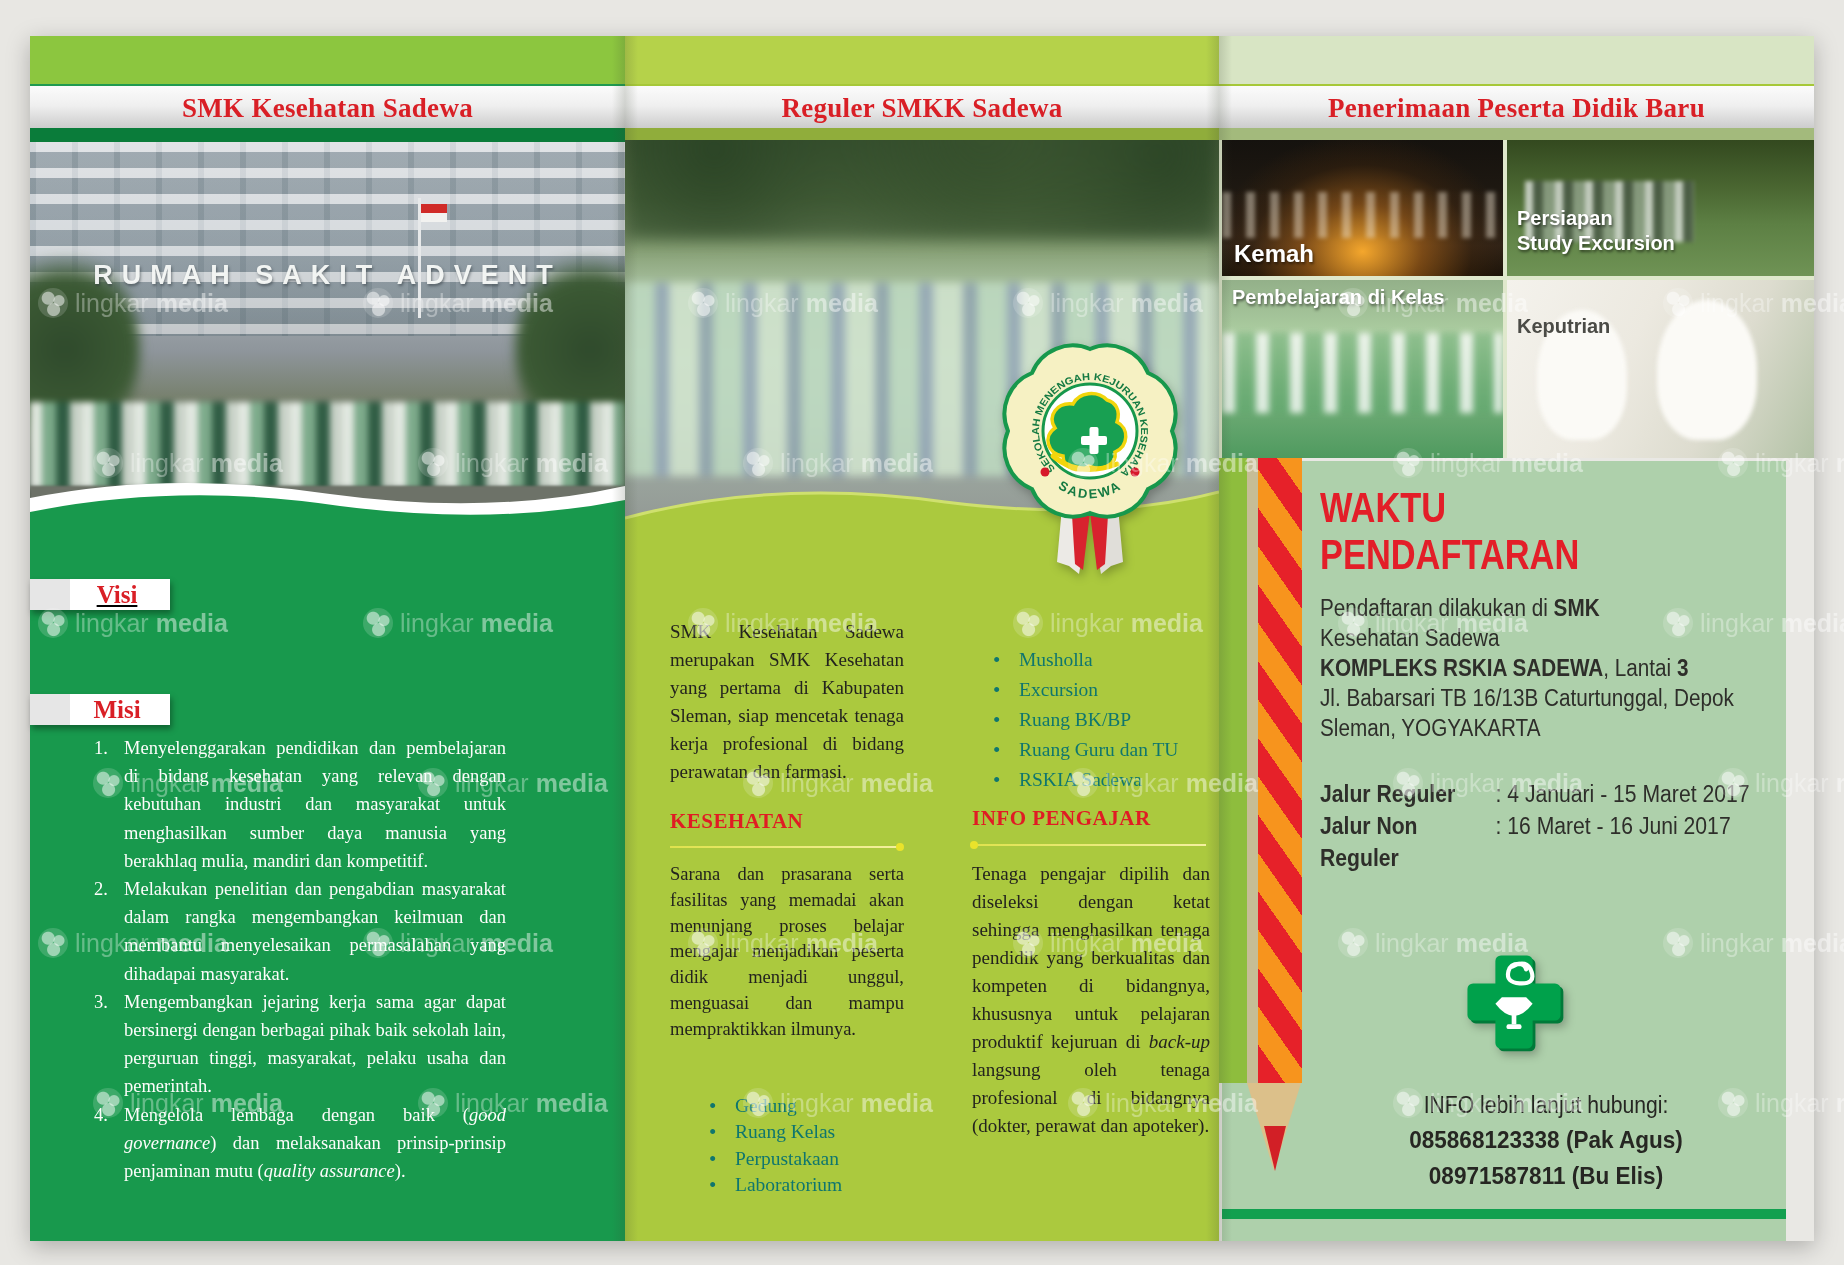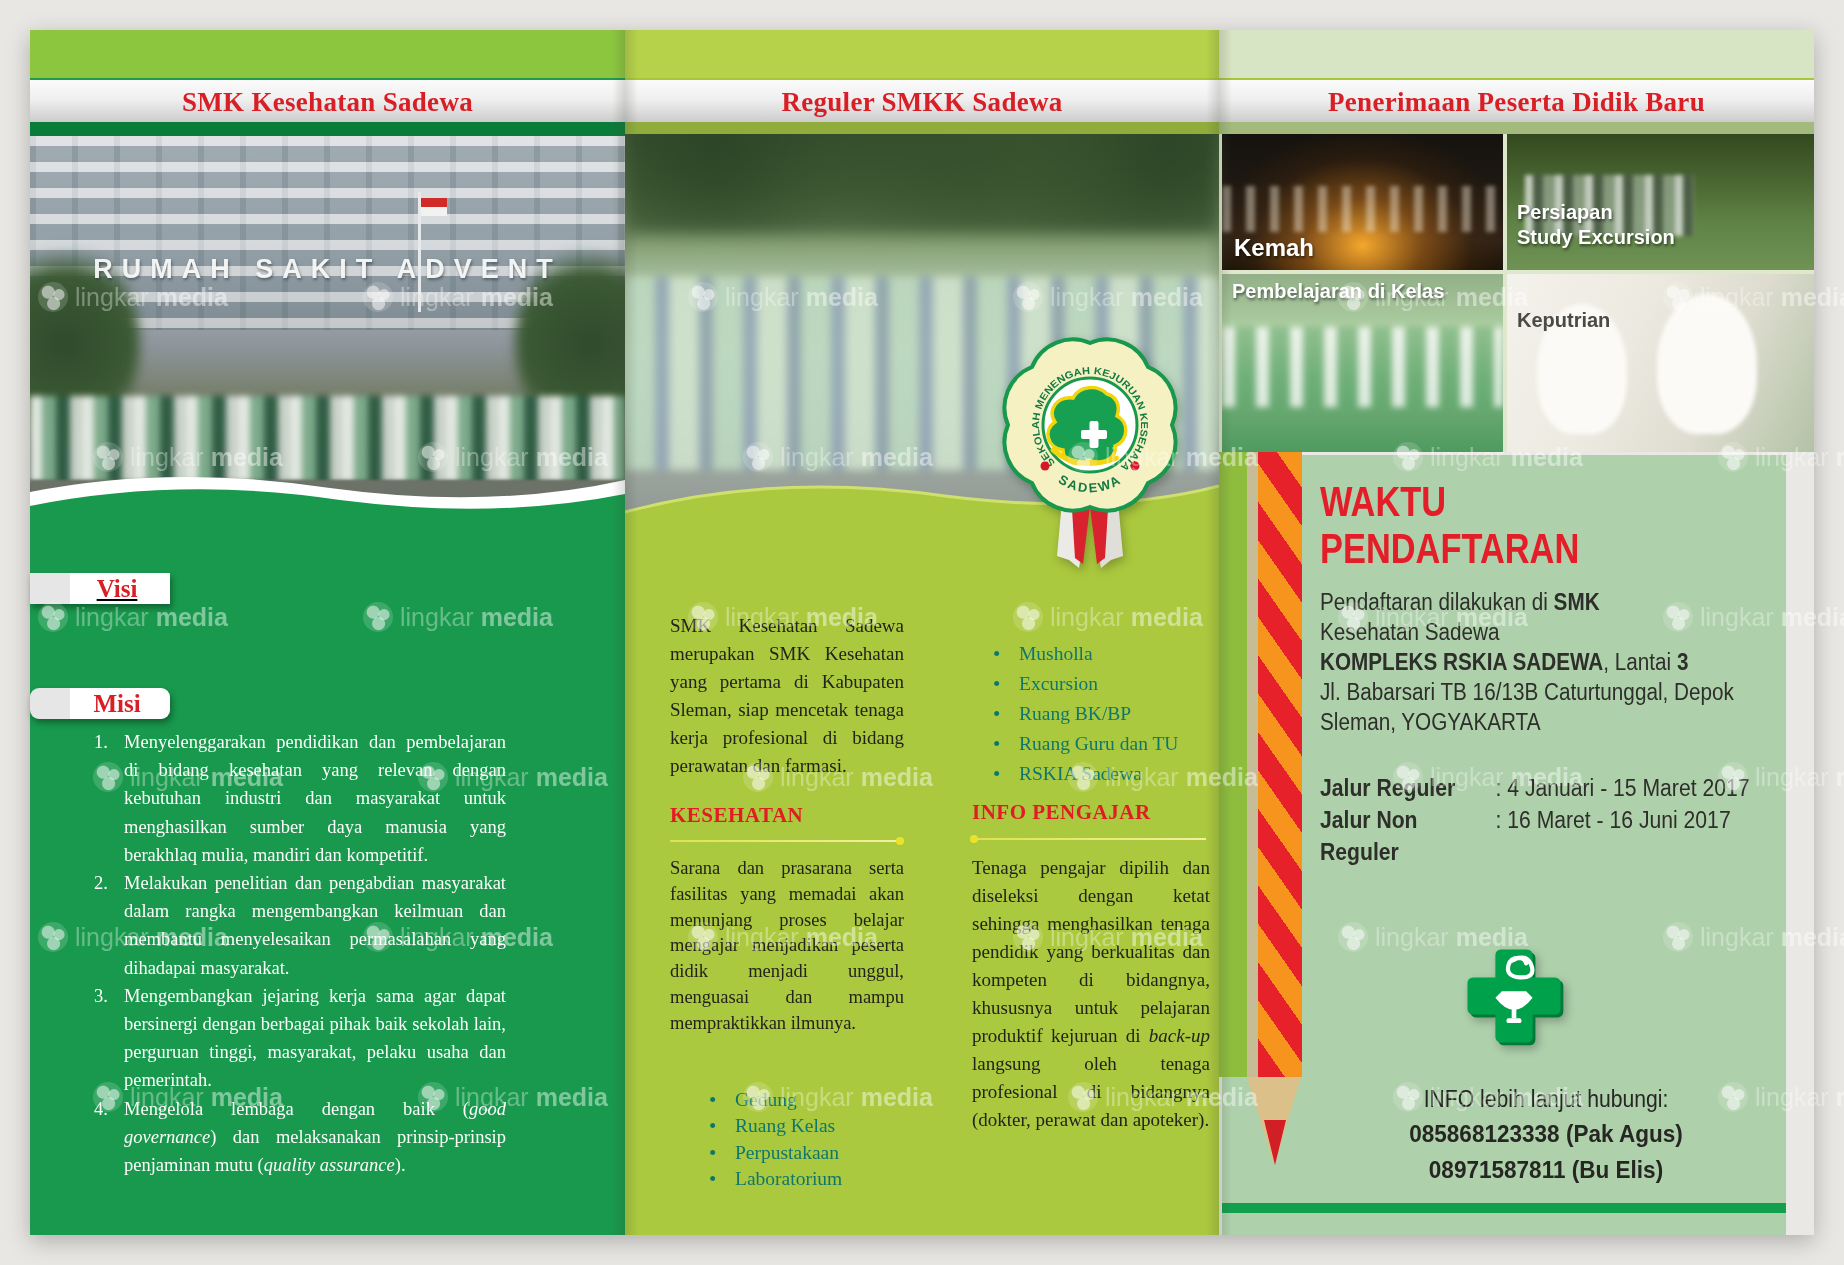--- a/index.html
+++ b/index.html
@@ -1,19 +1,19 @@
 <!DOCTYPE html>
 <html><head>
 <meta charset="utf-8">
 <style>
   html,body{margin:0;padding:0;background:#dcdbd8;}
   #stage{position:relative;width:1844px;height:1265px;background:#e8e7e3;overflow:hidden;
          font-family:"Liberation Serif",serif;}
   .abs{position:absolute;}
-  #brochure{position:absolute;left:30px;top:30px;width:1784px;height:1205px;background:#fff;
+  #brochure{position:absolute;left:30px;top:36px;width:1784px;height:1205px;background:#fff;
             box-shadow:0 6px 22px rgba(0,0,0,.25);}
   
   .strip{position:absolute;top:0;height:48px;}
   #strip1{left:0;width:595px;background:#8cc63f;}
   #strip2{left:595px;width:594px;background:#b5d24a;}
   #strip3{left:1189px;width:595px;background:#d8e5c4;}
   .band{position:absolute;top:48px;height:44px;background:linear-gradient(180deg,#fbfbfb 0%,#efefef 45%,#c9c9c9 100%);
         display:flex;align-items:center;justify-content:center;}
   #band1{left:0;width:595px;border-top:2px solid #1f9a50;border-bottom:2px solid #1f9a50;}
   #band2{left:595px;width:594px;border-top:2px solid #a6c838;border-bottom:2px solid #a6c838;}
@@ -39,21 +39,21 @@
   #photo1 .flag{position:absolute;left:391px;top:62px;width:26px;height:18px;
     background:linear-gradient(180deg,#d02b28 0 50%,#f2f2f0 50% 100%);}
   #photo1 .crowd{position:absolute;left:0;bottom:28px;width:100%;height:86px;filter:blur(3px);opacity:.95;
     background:repeating-linear-gradient(90deg,#e9efe8 0 12px,#7fae8e 12px 26px,#2e5c43 26px 40px,#cfd8ce 40px 52px);}
   #photo1 .ground{position:absolute;left:0;bottom:0;width:100%;height:30px;background:#6d7268;filter:blur(1px);}
   #curve1{left:0;top:432px;}
   #green1{left:0;top:508px;width:595px;height:697px;background:#18994d;}
   .tab{position:absolute;left:0;width:140px;height:31px;background:linear-gradient(90deg,#e6e6e6 0 40px,#ffffff 40px);
        box-shadow:2px 4px 6px rgba(0,0,0,.35);display:flex;align-items:center;justify-content:center;padding-left:34px;box-sizing:border-box;}
   .tab span{font-size:25px;font-weight:bold;color:#d91f26;}
-  #visi-tab{top:543px;text-decoration:underline;} #misi-tab{top:658px;border-radius:9px;}
+  #visi-tab{top:543px;text-decoration:underline;} #misi-tab{top:658px;}
   #visi-text{left:52px;top:588px;width:472px;color:#fdfdfb;font-size:20.5px;line-height:28px;}
   #misi-list{left:64px;top:698px;width:412px;margin:0;padding:0;list-style:none;color:#fdfdfb;}
   #misi-list li{display:flex;margin:0;}
   #misi-list .num{width:30px;flex:0 0 30px;text-align:left;font-size:18.5px;line-height:28.2px;}
   #misi-list .mtext{flex:1;font-size:18.5px;line-height:28.2px;text-align:justify;}
 
   
   #photo2{left:595px;top:104px;width:594px;height:420px;overflow:hidden;
     background:linear-gradient(180deg,#46603a 0%,#5f7b4c 14%,#87a075 26%,#b3cbae 38%,#c4dac2 52%,#b7cabf 66%,#9aa49d 80%,#8d918e 100%);}
   #photo2 .canopy{position:absolute;left:0;top:-30px;width:100%;height:130px;filter:blur(8px);

